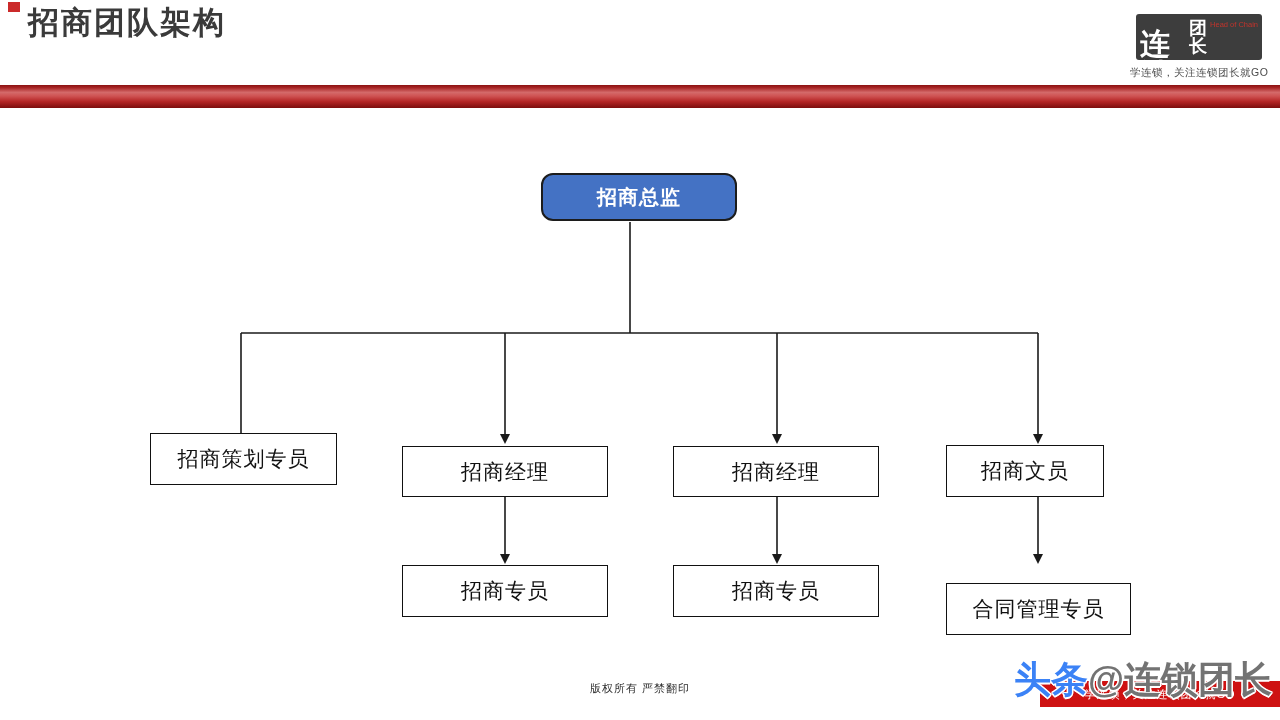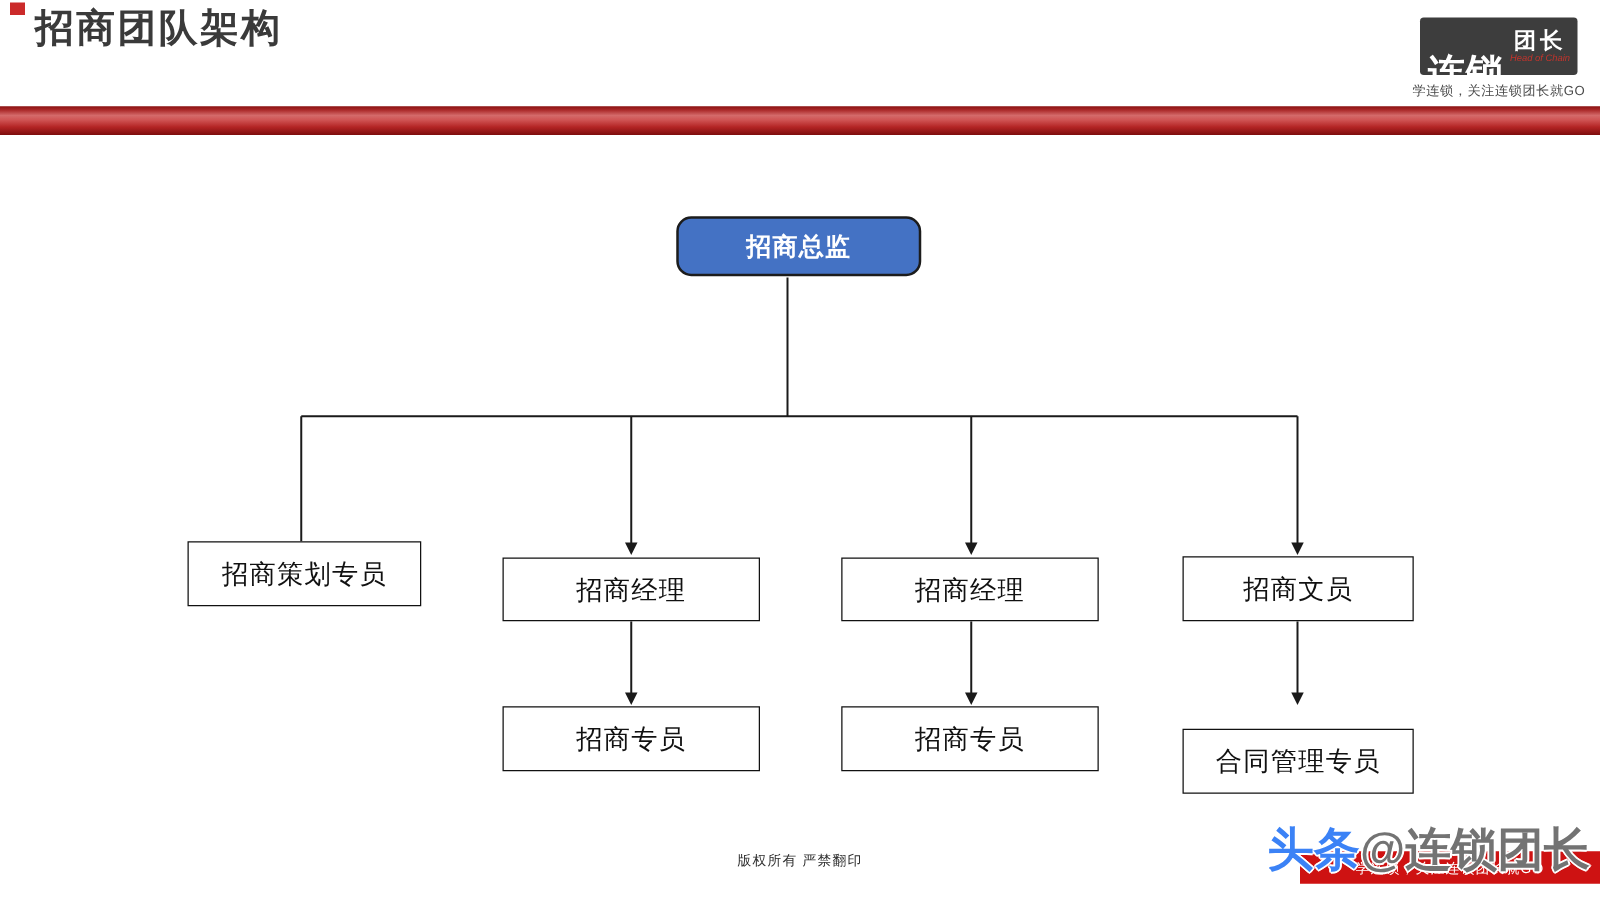--- a/index.html
+++ b/index.html
@@ -13,23 +13,23 @@
   .page-title{
     position:absolute;left:28px;top:2px;
     font-size:31px;font-weight:bold;color:#3a3a3a;letter-spacing:2px;
   }
   .logo-wrap{position:absolute;right:18px;top:14px;width:132px;}
   .logo-box{
     background:#3d3d3d;border-radius:3px;height:46px;width:126px;margin-left:auto;
     display:flex;align-items:center;justify-content:center;gap:4px;padding:0 4px;box-sizing:border-box;
   }
   .logo-primary{color:#ffffff;font-size:30px;font-weight:bold;letter-spacing:1px;line-height:1;margin-top:44px;}
-  .logo-right{display:flex;flex-direction:column;align-items:center;line-height:1;}
+  .logo-right{display:flex;flex-direction:row;align-items:flex-start;line-height:1;}
   .logo-secondary{color:#ffffff;font-size:18px;font-weight:bold;letter-spacing:3px;}
-  .logo-en{color:#c2342c;font-size:7.5px;font-style:italic;margin-top:2px;white-space:nowrap;}
+  .logo-en{color:#c2342c;font-size:7.5px;margin-top:2px;white-space:nowrap;}
   .logo-tagline{
     margin-top:6px;font-size:10.5px;color:#4a4a4a;letter-spacing:0.5px;
     white-space:nowrap;text-align:right;
   }
   
   .red-banner{
     position:absolute;left:0;top:85px;width:1280px;height:23px;
     background:linear-gradient(180deg,
       #8a1111 0%, #a82626 12%, #d46a6a 32%, #cf5353 48%,
       #b42525 72%, #7d0d0d 100%);
@@ -42,21 +42,21 @@
     border:1.6px solid #111111;letter-spacing:1px;
   }
   .node-root{
     left:541px;top:173px;width:196px;height:48px;
     background:#4472c4;border:2.5px solid #1c1c1c;border-radius:12px;
     color:#ffffff;font-weight:bold;font-size:20px;
   }
   .n-l2a{left:150px;top:433px;width:187px;height:52px;}
   .n-l2b{left:402px;top:446px;width:206px;height:51px;}
   .n-l2c{left:673px;top:446px;width:206px;height:51px;}
-  .n-l2d{left:946px;top:445px;width:185px;height:52px;}
+  .n-l2d{left:946px;top:445px;width:158px;height:52px;}
   .n-l3a{left:402px;top:565px;width:206px;height:52px;}
   .n-l3b{left:673px;top:565px;width:206px;height:52px;}
   .n-l3c{left:946px;top:583px;width:185px;height:52px;}
   
   .footer-note{
     position:absolute;left:0;top:681px;width:1280px;text-align:center;
     font-size:11px;color:#2e2e2e;letter-spacing:1px;
   }
   
   .wm-band{

